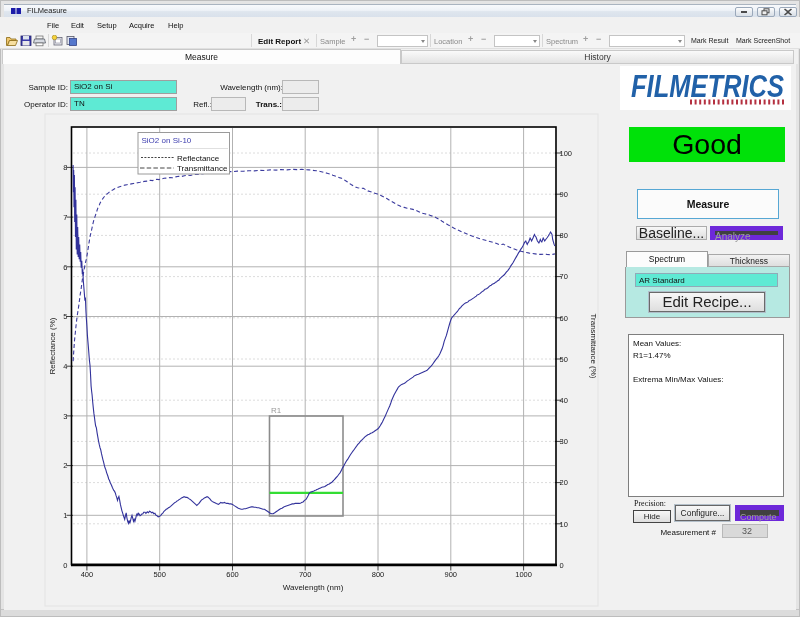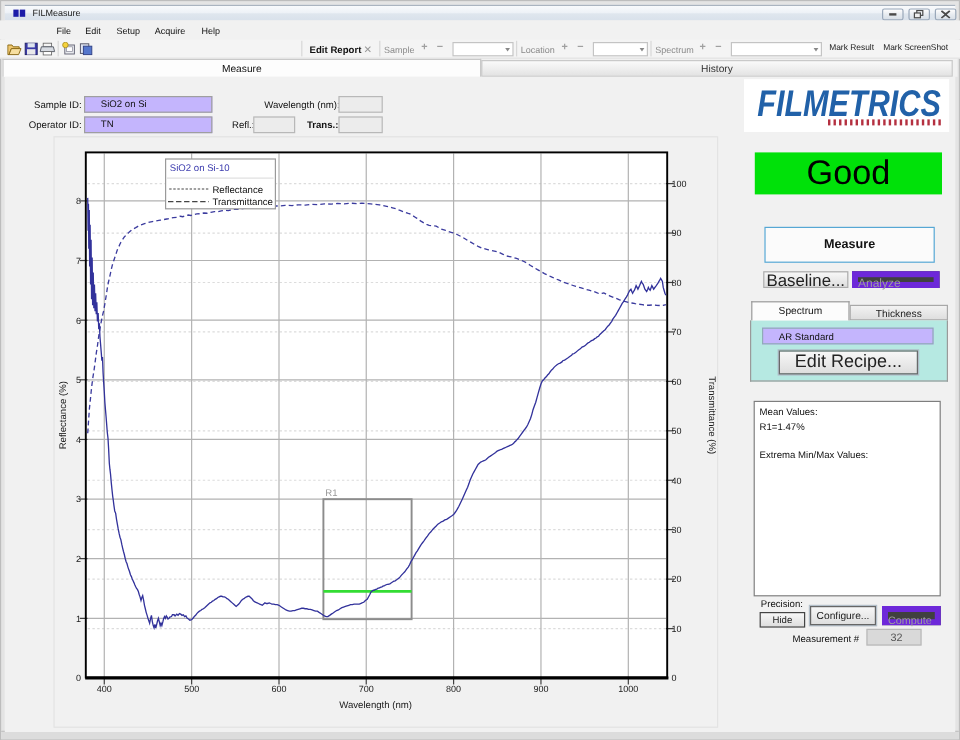--- a/index.html
+++ b/index.html
@@ -17,21 +17,21 @@
 .tb-sep { position:absolute; top:1px; width:1px; height:13px; background:#d8d8d8; }
 .tb-txt { position:absolute; top:4px; font-size:7.5px; color:#8a8a8a; }
 .tb-combo { position:absolute; top:2px; width:34px; height:12px; background:#fff; border:1px solid #c4c4c4; }
 .tb-combo:after { content:""; position:absolute; right:2px; top:4px; border-left:2.5px solid transparent; border-right:2.5px solid transparent; border-top:3.5px solid #888; }
 .pm { position:absolute; top:1px; font-size:9px; color:#a0a0a0; font-weight:bold; }
 .tabstrip { position:absolute; left:2px; top:49px; width:796px; height:15px; background:#f1f1f1; }
 .tab-measure { position:absolute; left:0px; top:0px; width:399px; height:15px; background:#fdfdfd; border:1px solid #c9c9c9; border-bottom:none; font-size:8.5px; color:#111; text-align:center; line-height:14px; }
 .tab-history { position:absolute; left:399px; top:1px; width:393px; height:14px; background:linear-gradient(180deg,#fafafa,#e3e3e3); border:1px solid #c9c9c9; font-size:8.5px; color:#333; text-align:center; line-height:13px; }
 .content { position:absolute; left:4px; top:64px; width:792px; height:546px; background:#f1f1f1; }
 .lbl { position:absolute; font-size:8px; color:#111; text-align:right; }
-.inp { position:absolute; background:#c4b5fd; border:1px solid #9f9f9f; font-size:8px; color:#111; padding:0 13px; line-height:12px; }
+.inp { position:absolute; background:#5eead4; border:1px solid #9f9f9f; font-size:8px; color:#111; padding:0 3px; line-height:12px; }
 .dis { position:absolute; background:#ececec; border:1px solid #b8b8b8; }
 .logo-box { position:absolute; left:616px; top:2px; width:171px; height:44px; background:#fff; }
 .good { position:absolute; left:625px; top:63px; width:156px; height:35px; background:#00e109; color:#000; font-size:28.5px; text-align:center; line-height:34px; }
 .btn-measure { position:absolute; left:633px; top:125px; width:142px; height:30px; background:#fbfbfb; border:1px solid #56a7d4; font-size:10.5px; font-weight:bold; color:#111; text-align:center; line-height:28px; }
 .btn { position:absolute; background:linear-gradient(180deg,#f7f7f7,#e8e8e8 60%,#dedede); border:1px solid #ababab; text-align:center; color:#222; }
 .btn-dis { position:absolute; background:#404040; border:5px solid #6d28d9; text-align:left; color:#9d9d9d; }
 .spec-tab { position:absolute; left:622px; top:187px; width:82px; height:16px; background:#fcfcfc; border:1px solid #9a9a9a; border-bottom:none; font-size:8.5px; text-align:center; line-height:15px; color:#111; z-index:3;}
 .thick-tab { position:absolute; left:704px; top:190px; width:82px; height:13px; background:linear-gradient(180deg,#f2f2f2,#dedede); border:1px solid #a8a8a8; font-size:8.5px; text-align:center; line-height:12px; color:#222; }
 .cyan-panel { position:absolute; left:621px; top:203px; width:165px; height:51px; background:#b6e9e2; border:1px solid #9a9a9a; border-top:none; }
 .results { position:absolute; left:624px; top:270px; width:156px; height:163px; background:#fff; border:1px solid #7e7e7e; font-size:8px; color:#111; padding:3px 4px; line-height:12px; }
@@ -163,21 +163,21 @@
  <div class="good">Good</div>
  <div class="btn-measure">Measure</div>
  <div class="btn" style="left:632px; top:162px; width:71px; height:14px; font-size:14px; line-height:12px;">Baseline...</div>
  <div class="btn-dis" style="left:706px; top:162px; width:73px; height:14px; font-size:10px; line-height:12px;">Analyze</div>
  <div class="spec-tab">Spectrum</div>
  <div class="thick-tab">Thickness</div>
  <div class="cyan-panel"></div>
  <div class="inp" style="left:631px; top:209px; width:143px; height:14px; border:1px solid #90aab8; line-height:13px;">AR Standard</div>
  <div class="btn" style="left:645px; top:228px; width:116px; height:20px; font-size:15px; line-height:18px; border:1px solid #6a6a6a; box-shadow:0 0 0 1px #b0bec9;">Edit Recipe...</div>
  <div class="results">Mean Values:<br>R1=1.47%<br><br>Extrema Min/Max Values:</div>
- <div class="lbl" style="left:630px; top:435px; width:40px; text-align:left;">Precision:</div>
+ <div class="lbl" style="left:630px; top:435px; width:40px; text-align:left;font-family:Liberation Serif, serif;">Precision:</div>
  <div class="btn" style="left:629px; top:446px; width:38px; height:13px; font-size:8px; line-height:11px; border:1px solid #444;">Hide</div>
  <div class="btn" style="left:671px; top:441px; width:55px; height:16px; font-size:8.5px; line-height:14px; border:1px solid #666; box-shadow:0 0 0 1px #b3bfc9;">Configure...</div>
  <div class="btn-dis" style="left:731px; top:441px; width:49px; height:16px; font-size:9px; line-height:14px;">Compute</div>
  <div class="lbl" style="left:614px; top:464px; width:98px;">Measurement #</div>
  <div class="dis" style="left:718px; top:460px; width:46px; height:14px; background:#d9d9d9; font-size:9px; color:#555; padding:0 19px; line-height:13px;">32</div>
 </div>
 
 <svg class="abs" style="left:0; top:0; z-index:2;" width="800" height="617" viewBox="0 0 800 617">
   <rect x="45" y="114" width="553" height="492" fill="#f1f1f1" stroke="#e3e3e3" stroke-width="1"></rect>
   <rect x="72" y="127.5" width="483" height="437" fill="#ffffff"></rect>

